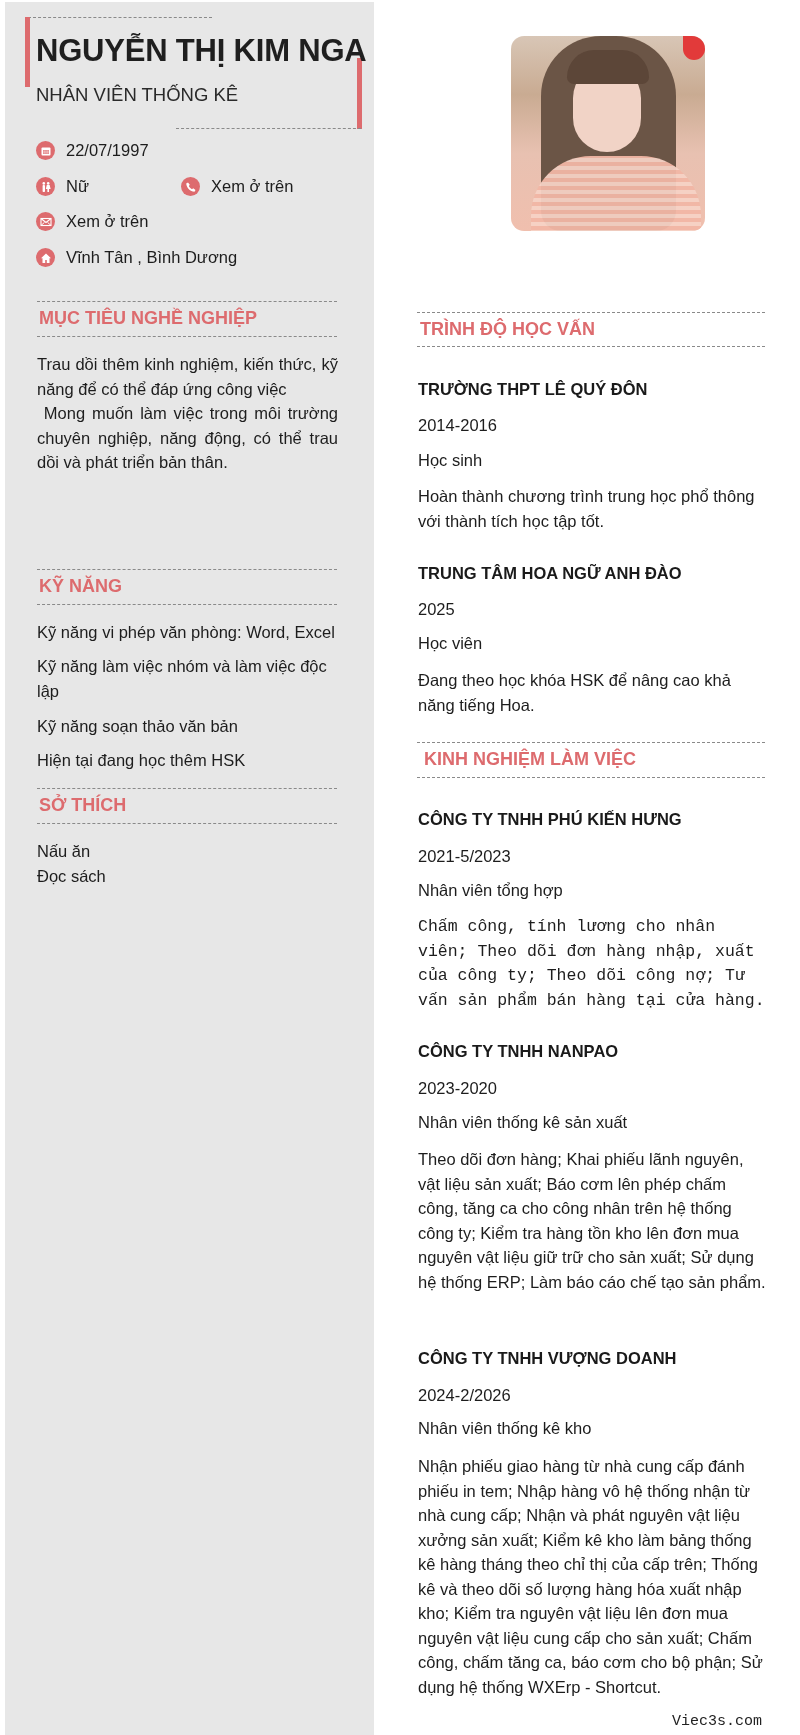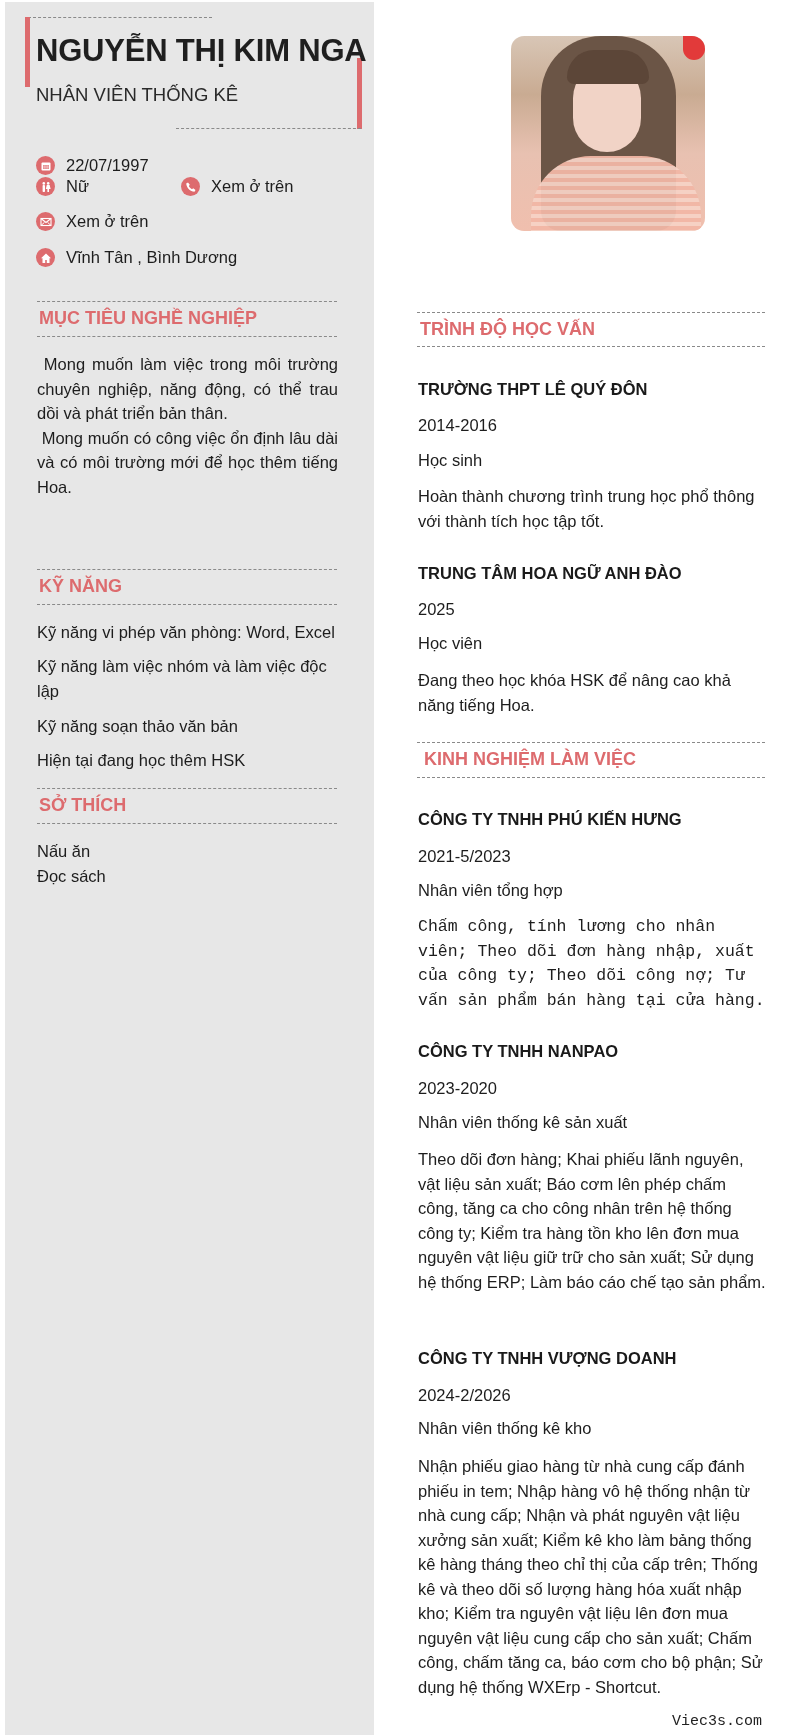--- a/index.html
+++ b/index.html
@@ -46,21 +46,21 @@
 <div class="sidebar"></div>
 
 <div class="dash" style="left:28px; top:17px; width:184px;"></div>
 <div class="redbar" style="left:25px; top:17px; height:70px;"></div>
 <div class="redbar" style="left:357px; top:58px; height:71px;"></div>
 <div class="dash" style="left:176px; top:128px; width:185px;"></div>
 
 <div class="name">NGUYỄN THỊ KIM NGA</div>
 <div class="title">NHÂN VIÊN THỐNG KÊ</div>
 
-<div class="info" style="left:36px; top:141px;margin-top:15px;">
+<div class="info" style="left:36px; top:141px;">
   <span class="ic">
     <svg viewBox="0 0 12 12">
         <rect x="1.5" y="2.5" width="9" height="8" rx="1"></rect>
         <rect x="3" y="5" width="6" height="4" fill="#dd6b6e"></rect>
         <rect x="3.5" y="5.5" width="1.2" height="1.2"></rect>
         <rect x="5.4" y="5.5" width="1.2" height="1.2"></rect>
         <rect x="7.3" y="5.5" width="1.2" height="1.2"></rect>
         <rect x="3.5" y="7.3" width="1.2" height="1.2"></rect>
         <rect x="5.4" y="7.3" width="1.2" height="1.2"></rect>
         <rect x="7.3" y="7.3" width="1.2" height="1.2"></rect>
@@ -108,22 +108,22 @@
         <path d="M6 1.5L1 6.2h1.5V11h2.7V8h1.6v3h2.7V6.2H11z"></path>
       </svg>
   </span>
   <span>Vĩnh Tân , Bình Dương</span>
 </div>
 
 <div class="dash" style="left:37px; top:301px; width:300px;"></div>
 <div class="sec-head" style="left:39px; top:308px;">MỤC TIÊU NGHỀ NGHIỆP</div>
 <div class="dash" style="left:37px; top:336px; width:300px;"></div>
 <div class="para justify" style="left:37px; top:352px; width:301px;">
+  <span class="line">Trau dồi thêm kinh nghiệm, kiến thức, kỹ năng để có thể đáp ứng công việc</span>
   <span class="line" style="white-space:pre-wrap;"> Mong muốn làm việc trong môi trường chuyên nghiệp, năng động, có thể trau dồi và phát triển bản thân.</span>
-  <span class="line" style="white-space:pre-wrap;"> Mong muốn có công việc ổn định lâu dài và có môi trường mới để học thêm tiếng Hoa.</span>
 </div>
 
 <div class="dash" style="left:37px; top:569px; width:300px;"></div>
 <div class="sec-head" style="left:39px; top:576px;">KỸ NĂNG</div>
 <div class="dash" style="left:37px; top:604px; width:300px;"></div>
 <div class="para" style="left:37px; top:620px; width:301px;">Kỹ năng vi phép văn phòng: Word, Excel</div>
 <div class="para" style="left:37px; top:654px; width:301px;">Kỹ năng làm việc nhóm và làm việc độc lập</div>
 <div class="para" style="left:37px; top:714px; width:301px;">Kỹ năng soạn thảo văn bản</div>
 <div class="para" style="left:37px; top:748px; width:301px;">Hiện tại đang học thêm HSK</div>
 

